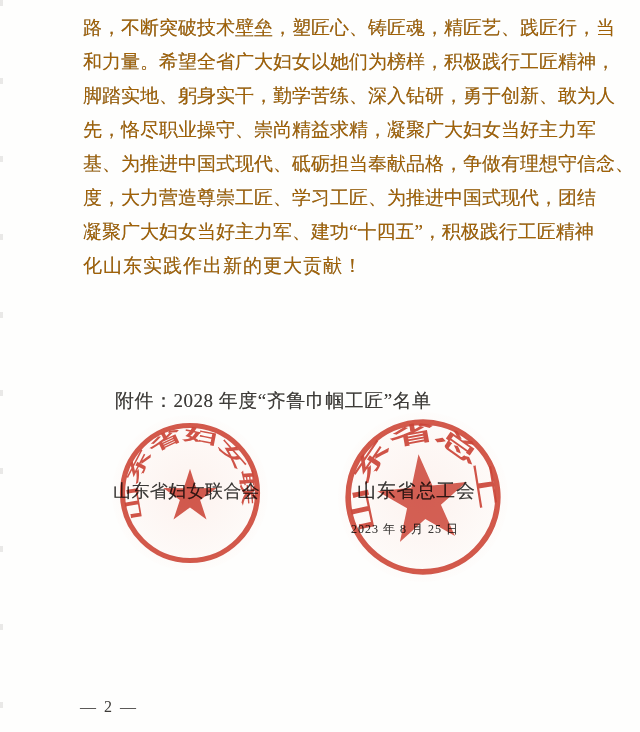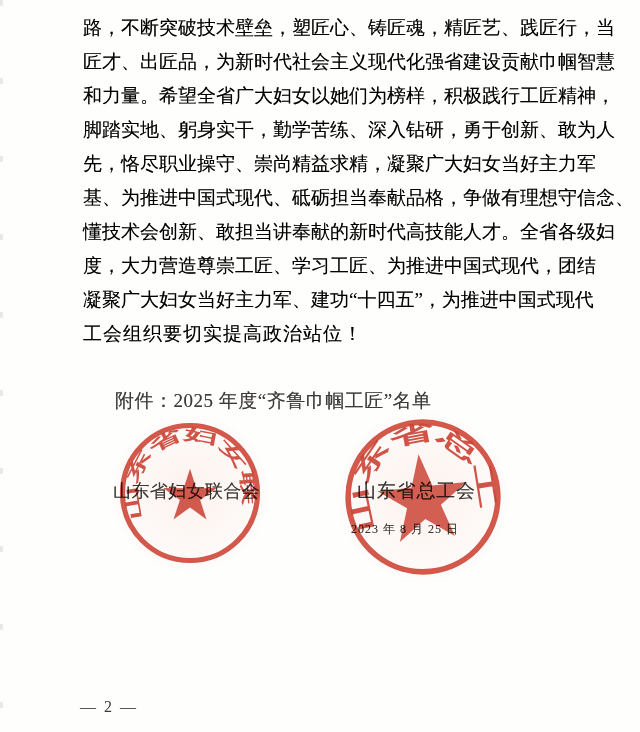--- a/index.html
+++ b/index.html
@@ -19,21 +19,21 @@
     background: repeating-linear-gradient(
       to bottom,
       rgba(90,85,80,0.25) 0 6px,
       rgba(255,255,255,0) 6px 78px
     );
     opacity: .5;
   }
   .body-text {
     position: absolute;
     left: 83px; top: 11px; width: 489px;
-    color: #000000;
+    color: #a16207;
     font-size: 19px;
     text-shadow: 0 0 0.6px rgba(70,65,60,0.55);
   }
   .text-line {
     height: 34px;
     line-height: 34px;
     white-space: nowrap;
     text-align: justify;
     text-align-last: justify;
     text-justify: inter-character;
@@ -89,32 +89,30 @@
 </style>
 </head>
 <body>
 
 <div class="page">
 
   <div class="scan-edge"></div>
 
   <div class="body-text">
     <div class="text-line">路，不断突破技术壁垒，塑匠心、铸匠魂，精匠艺、践匠行，当</div>
-    <div class="text-line">匠才、出匠品，为新时代社会主义现代化强省建设贡献巾帼智慧</div>
     <div class="text-line">和力量。希望全省广大妇女以她们为榜样，积极践行工匠精神，</div>
     <div class="text-line">脚踏实地、躬身实干，勤学苦练、深入钻研，勇于创新、敢为人</div>
     <div class="text-line">先，恪尽职业操守、崇尚精益求精，凝聚广大妇女当好主力军</div>
     <div class="text-line">基、为推进中国式现代、砥砺担当奉献品格，争做有理想守信念、</div>
-    <div class="text-line">懂技术会创新、敢担当讲奉献的新时代高技能人才。全省各级妇</div>
     <div class="text-line">度，大力营造尊崇工匠、学习工匠、为推进中国式现代，团结</div>
-    <div class="text-line">凝聚广大妇女当好主力军、建功“十四五”，为推进中国式现代</div>
-    <div class="text-line last">工会组织要切实提高政治站位！</div>
+    <div class="text-line">凝聚广大妇女当好主力军、建功“十四五”，积极践行工匠精神</div>
+    <div class="text-line last">化山东实践作出新的更大贡献！</div>
   </div>
 
-  <div class="attachment-line">附件：2025 年度“齐鲁巾帼工匠”名单</div>
+  <div class="attachment-line">附件：2028 年度“齐鲁巾帼工匠”名单</div>
 
   <div class="seal-halo halo-left"></div>
   <div class="seal-halo halo-right"></div>
 
   <div class="sig-text sig-org-left">山东省妇女联合会</div>
   <div class="sig-text sig-org-right">山东省总工会</div>
   <div class="sig-text sig-date">2023 年 8 月 25 日</div>
 
   <svg class="seal seal-left" width="150" height="150" viewBox="0 0 160 160">
     <circle cx="80" cy="80" r="72" fill="none" stroke="#c9382a" stroke-width="5.5" opacity="0.9"></circle>

